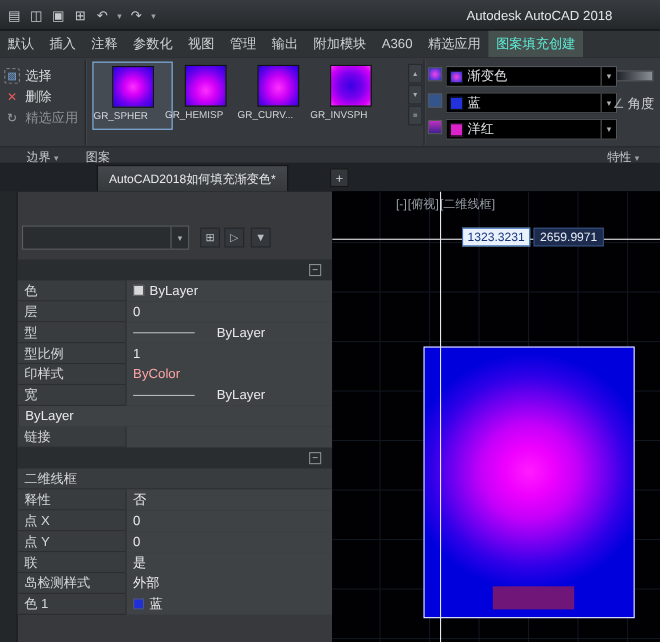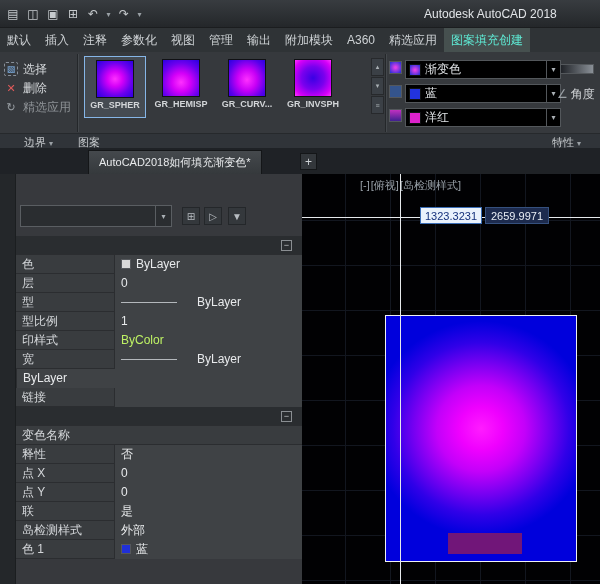--- a/index.html
+++ b/index.html
@@ -27,21 +27,21 @@
   .vsep { position:absolute; top:2px; height:78px; width:1px; background:#24272a; box-shadow:1px 0 0 #44484c; }
   .btool { position:absolute; left:4px; height:18px; display:flex; align-items:center; gap:5px;
            font-size:12px; color:#d5d8db; white-space:nowrap; }
   .btool.dim { color:#8e9296; }
   .bt-ic { width:14px; height:14px; display:flex; align-items:center; justify-content:center;
            font-size:11px; border-radius:2px; }
   .bt-ic.sel { color:#7fb2e8; border:1px dashed #88909a; font-size:9px; }
   .bt-ic.del { color:#e05a5a; }
   .bt-ic.rec { color:#9aa0a5; }
 
-  .pcell { position:absolute; top:4px; width:62px; height:62px; text-align:center;font-weight:bold; }
+  .pcell { position:absolute; top:4px; width:73px; height:62px; text-align:left; }
   .pcell.selected { background:#454b52; border:1px solid #86b6e8; }
   .pswatch { width:38px; height:38px; margin:3px auto 2px auto; border:1px solid #101114; }
   .g1 { background:radial-gradient(circle at 50% 50%, #ff30ff 0%, #d400f8 30%, #6a00ee 65%, #2a00e0 100%); }
   .g2 { background:radial-gradient(circle at 50% 62%, #ff30ff 0%, #d400f8 32%, #6a00ee 68%, #2a00e0 100%); }
   .g3 { background:radial-gradient(ellipse at 50% 55%, #ff30ff 0%, #c800f6 38%, #5a00ea 75%, #2a00e0 100%); }
   .g4 { background:radial-gradient(circle at 50% 50%, #3a00e4 0%, #7a00ee 45%, #d400f8 80%, #ff30ff 100%); }
   .plab { font-size:9px; color:#d2d5d8; white-space:nowrap; overflow:hidden; }
   .gal { position:absolute; left:371px; top:6px; width:13px; }
   .galbtn { width:13px; height:18px; margin-bottom:1px; background:#3b4046; border:1px solid #27292c;
             color:#aab0b5; font-size:7px; display:flex; align-items:center; justify-content:center; }
@@ -95,21 +95,21 @@
   .ptool { position:absolute; top:33px; width:18px; height:18px; background:#34383c;
            border:1px solid #24272a; color:#b8bdc2; font-size:10px; display:flex;
            align-items:center; justify-content:center; }
 
   .prows { position:absolute; left:16px; top:62px; width:286px; }
   .prow { position:relative; height:19px; border-bottom:1px solid #2b2d30; background:#393c3f;
           display:flex; align-items:center; font-size:12px; }
   .prow .prl { width:98px; padding-left:6px; color:#d4d7da; white-space:nowrap; overflow:hidden; }
   .prow .prv { flex:1; border-left:1px solid #2b2d30; height:19px; display:flex; align-items:center;
                padding-left:6px; color:#e8eaec; background:#3f4245; white-space:nowrap; overflow:hidden; }
-  .prow.disabled .prv { color:#bef264; }
+  .prow.disabled .prv { color:#fca5a5; }
   .prow.offset .prv .vtxt { margin-left:14px; }
   .linesample { width:56px; height:1px; background:#b4b8bc; margin-right:6px; }
   .prow.section { background:#2a2d30; }
   .minusbox { position:absolute; right:10px; top:4px; width:11px; height:11px; border:1px solid #8a8e92;
               color:#c5c8cb; font-size:9px; line-height:9px; text-align:center; }
   .sw { width:10px; height:10px; border:1px solid #55585c; margin-right:5px; flex:none; }
   .sw.byl { background:#d9d9d9; }
   .sw.blue { background:#2030d8; }
   .sphere { width:11px; height:11px; border-radius:50%; margin-right:5px; flex:none;
             background:radial-gradient(circle at 35% 30%, #8a8f94, #141618); }
@@ -324,21 +324,21 @@
       <div class="prv">
         <span class="vtxt"></span>
       </div>
     </div>
 
     <div class="prow section">
       <div class="minusbox">−</div>
     </div>
 
     <div class="prow">
-      <div class="prl">变色名称</div>
+      <div class="prl">二维线框</div>
     </div>
 
     <div class="prow">
       <div class="prl">释性</div>
       <div class="prv">
         <span class="vtxt">否</span>
       </div>
     </div>
 
     <div class="prow">
@@ -392,21 +392,21 @@
   <div class="gh" style="top:91px"></div>
   <div class="gh" style="top:136px"></div>
   <div class="gh" style="top:181px"></div>
   <div class="gh" style="top:226px"></div>
   <div class="gh" style="top:271px"></div>
   <div class="gh" style="top:316px"></div>
   <div class="gh" style="top:361px"></div>
   <div class="gh" style="top:406px"></div>
 
   <div class="vp">
-    <span>[-]</span><span>[俯视]</span><span>[岛检测样式]</span>
+    <span>[-]</span><span>[俯视]</span><span>[二维线框]</span>
   </div>
 
   <div class="gradrect"></div>
   <div class="wmark"></div>
 
   <div class="chv"></div>
   <div class="chh"></div>
 
   <div class="tip tipx">1323.3231</div>
   <div class="tip tipy">2659.9971</div>

